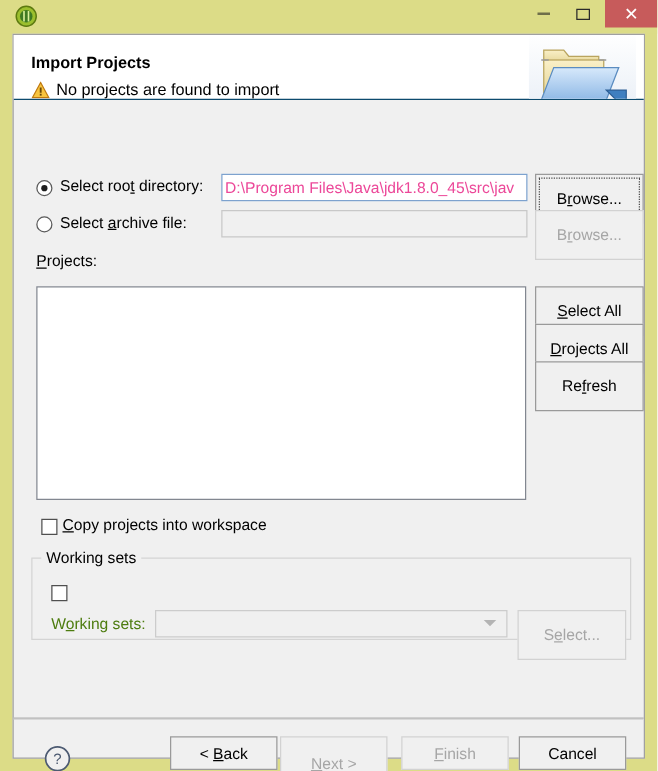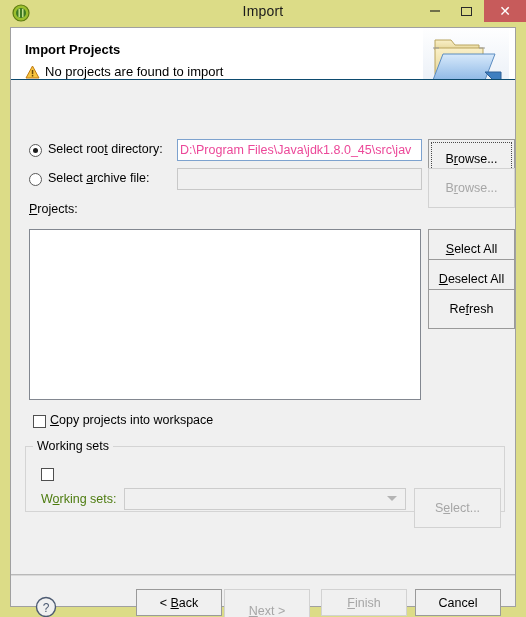--- a/index.html
+++ b/index.html
@@ -259,21 +259,20 @@
 <div class="window">
 
   <div class="titlebar">
     <span class="app-icon">
       <svg width="18" height="18" viewBox="0 0 18 18">
         <circle cx="9" cy="9" r="8" fill="#9bbf2e" stroke="#5d7a10" stroke-width="1.2"></circle>
         <circle cx="9" cy="9" r="5" fill="#3f7a22"></circle>
         <path d="M7.2 4.8 L7.2 13.2 M10.8 4.8 L10.8 13.2" stroke="#d9ef9a" stroke-width="1.3" fill="none"></path>
       </svg>
     </span>
-    <div class="title-text">Import</div>
 
     <div class="win-btn win-min">
       <span class="min-glyph"></span>
     </div>
     <div class="win-btn win-max">
       <span class="max-glyph"></span>
     </div>
     <div class="win-btn win-close">
       <span class="close-glyph">✕</span>
     </div>
@@ -337,21 +336,21 @@
     </div>
 
     <span class="lbl" style="left:18px; top:174px;"><span class="mn">P</span><span>rojects:</span></span>
 
     <div class="listbox" style="left:18px; top:201px; width:392px; height:171px;"></div>
 
     <div class="btn" style="left:417px; top:201px; width:87px;">
       <span><span class="mn">S</span><span>elect All</span></span>
     </div>
     <div class="btn" style="left:417px; top:231px; width:87px;">
-      <span><span class="mn">D</span><span>eselect All</span></span>
+      <span><span class="mn">D</span><span>rojects All</span></span>
     </div>
     <div class="btn" style="left:417px; top:261px; width:87px;">
       <span><span>Re</span><span class="mn">f</span><span>resh</span></span>
     </div>
 
     <span class="checkbox" style="left:22px; top:387px;"></span>
     <span class="lbl" style="left:39px; top:385px;"><span class="mn">C</span><span>opy projects into workspace</span></span>
 
     <div class="groupbox" style="left:14px; top:418px; width:480px; height:66px;"></div>
     <span class="group-label" style="left:22px; top:411px;">Working sets</span>

